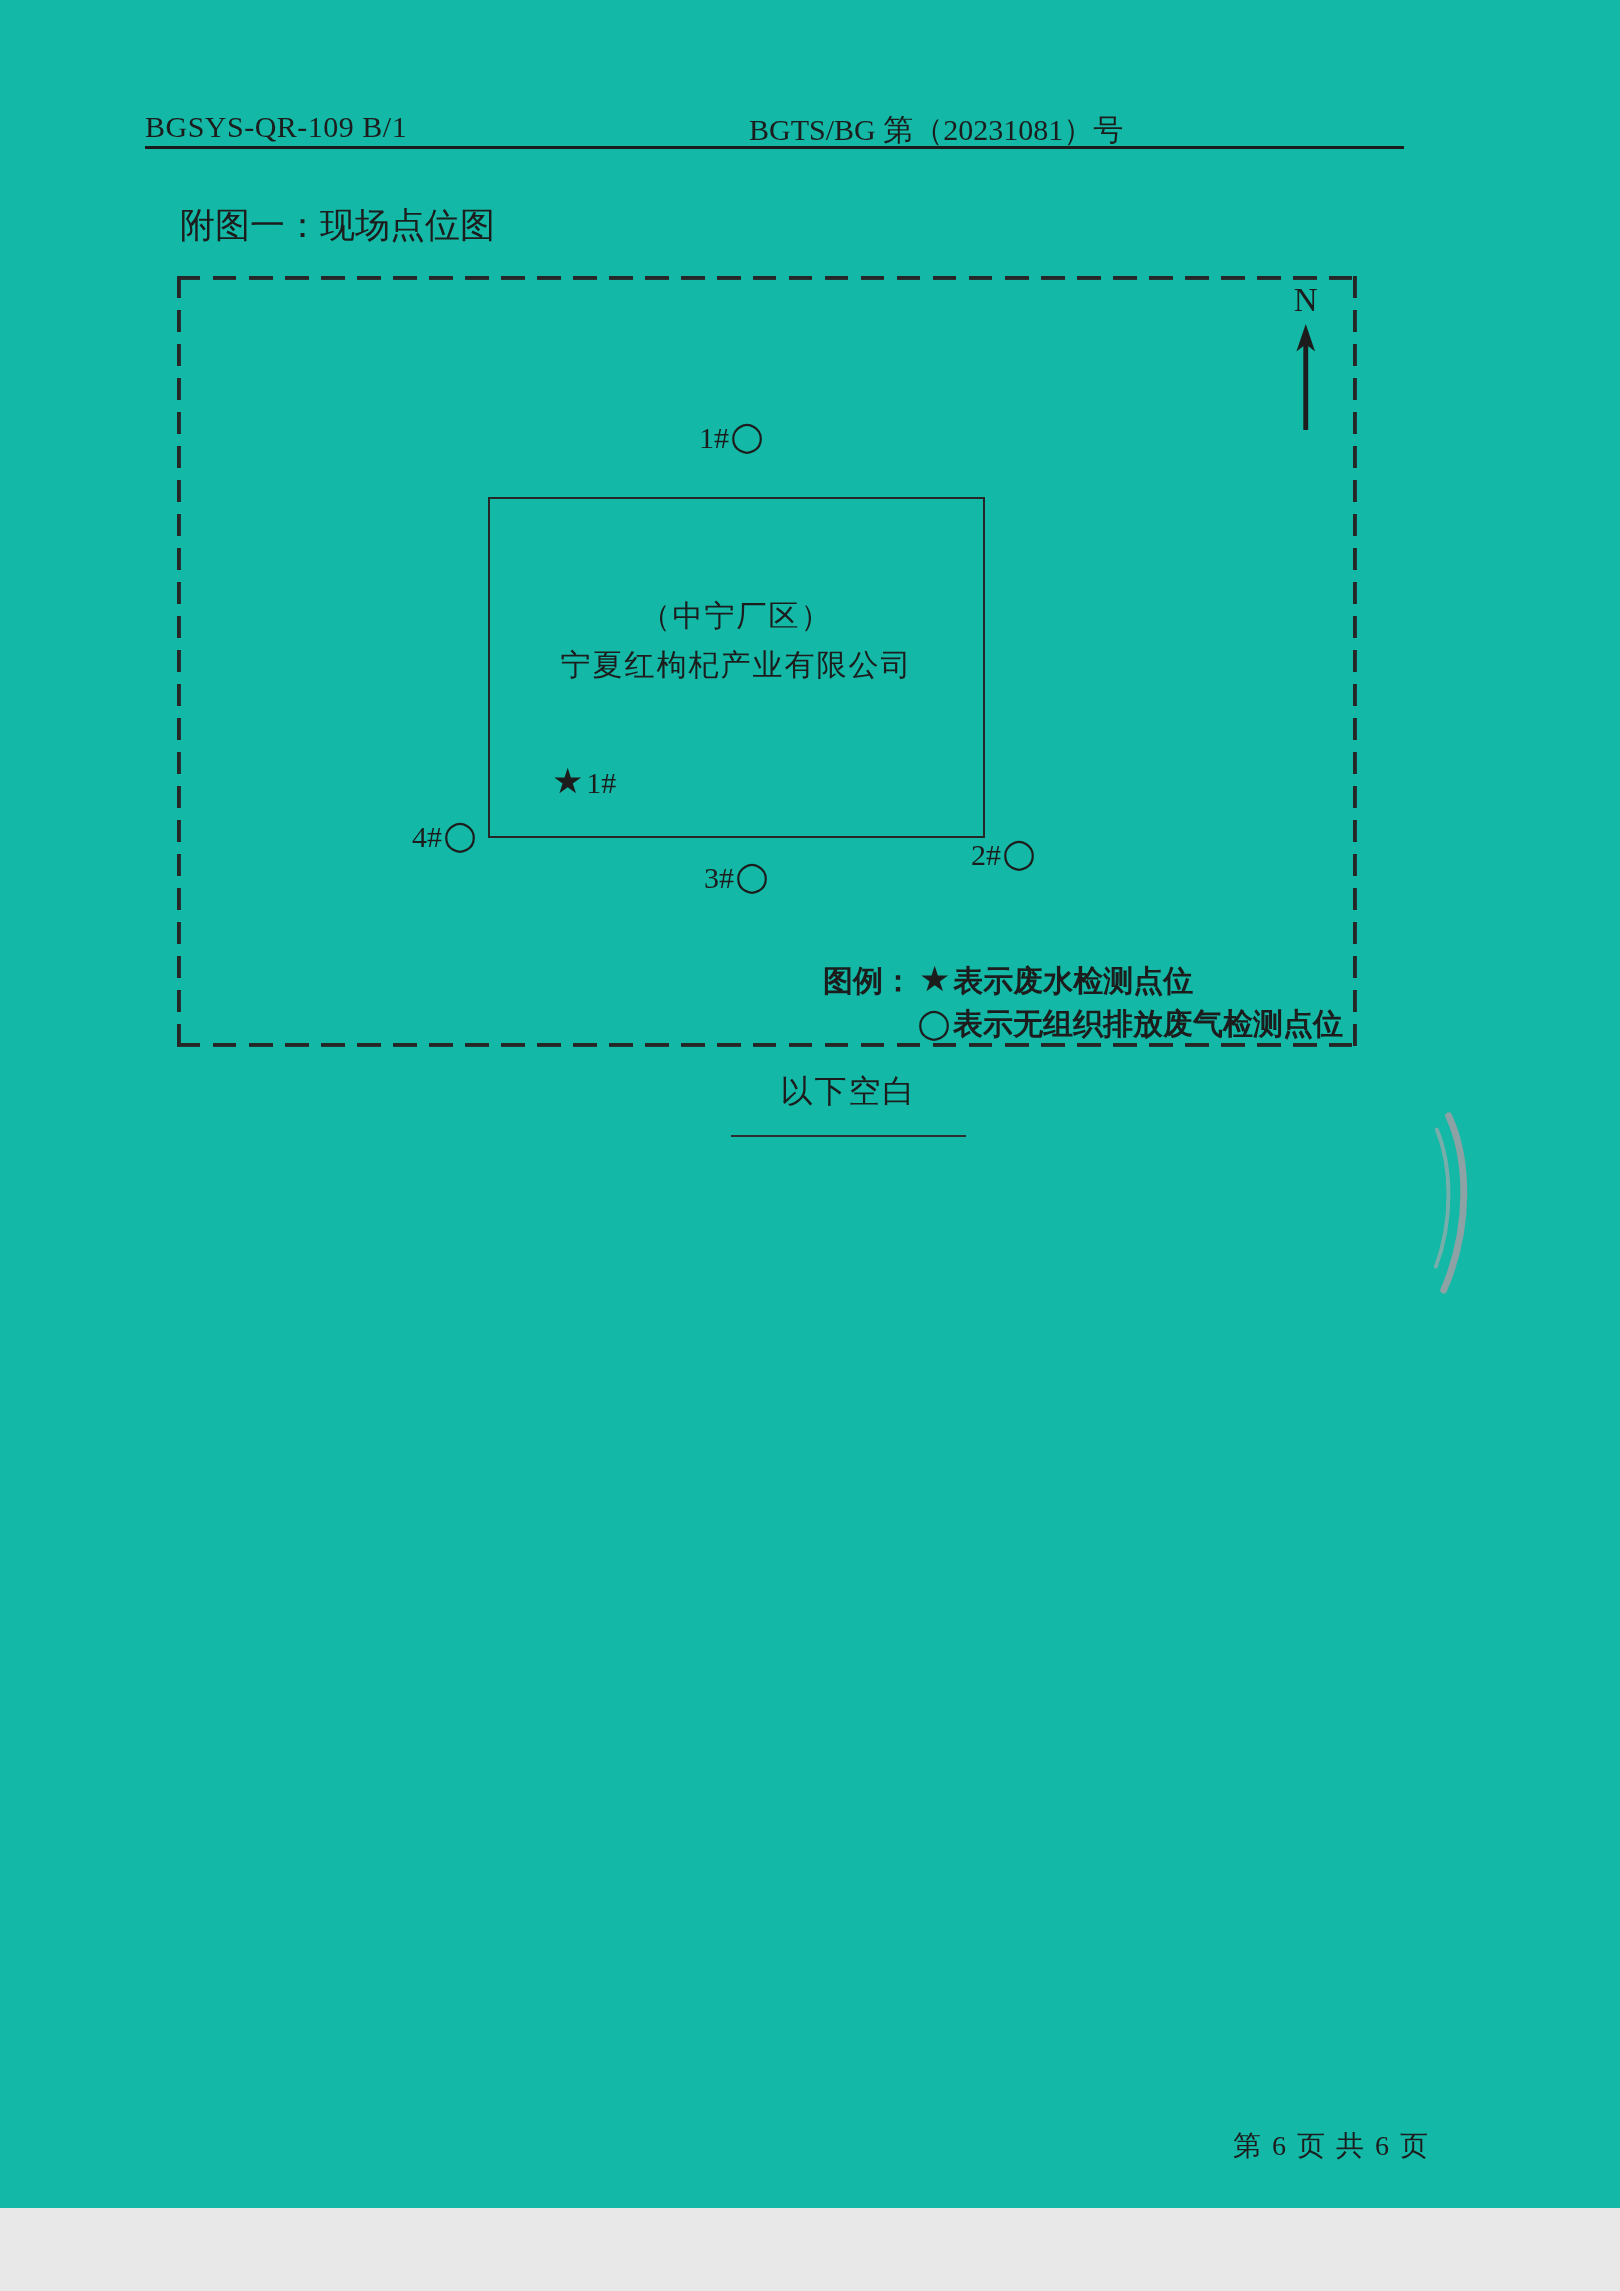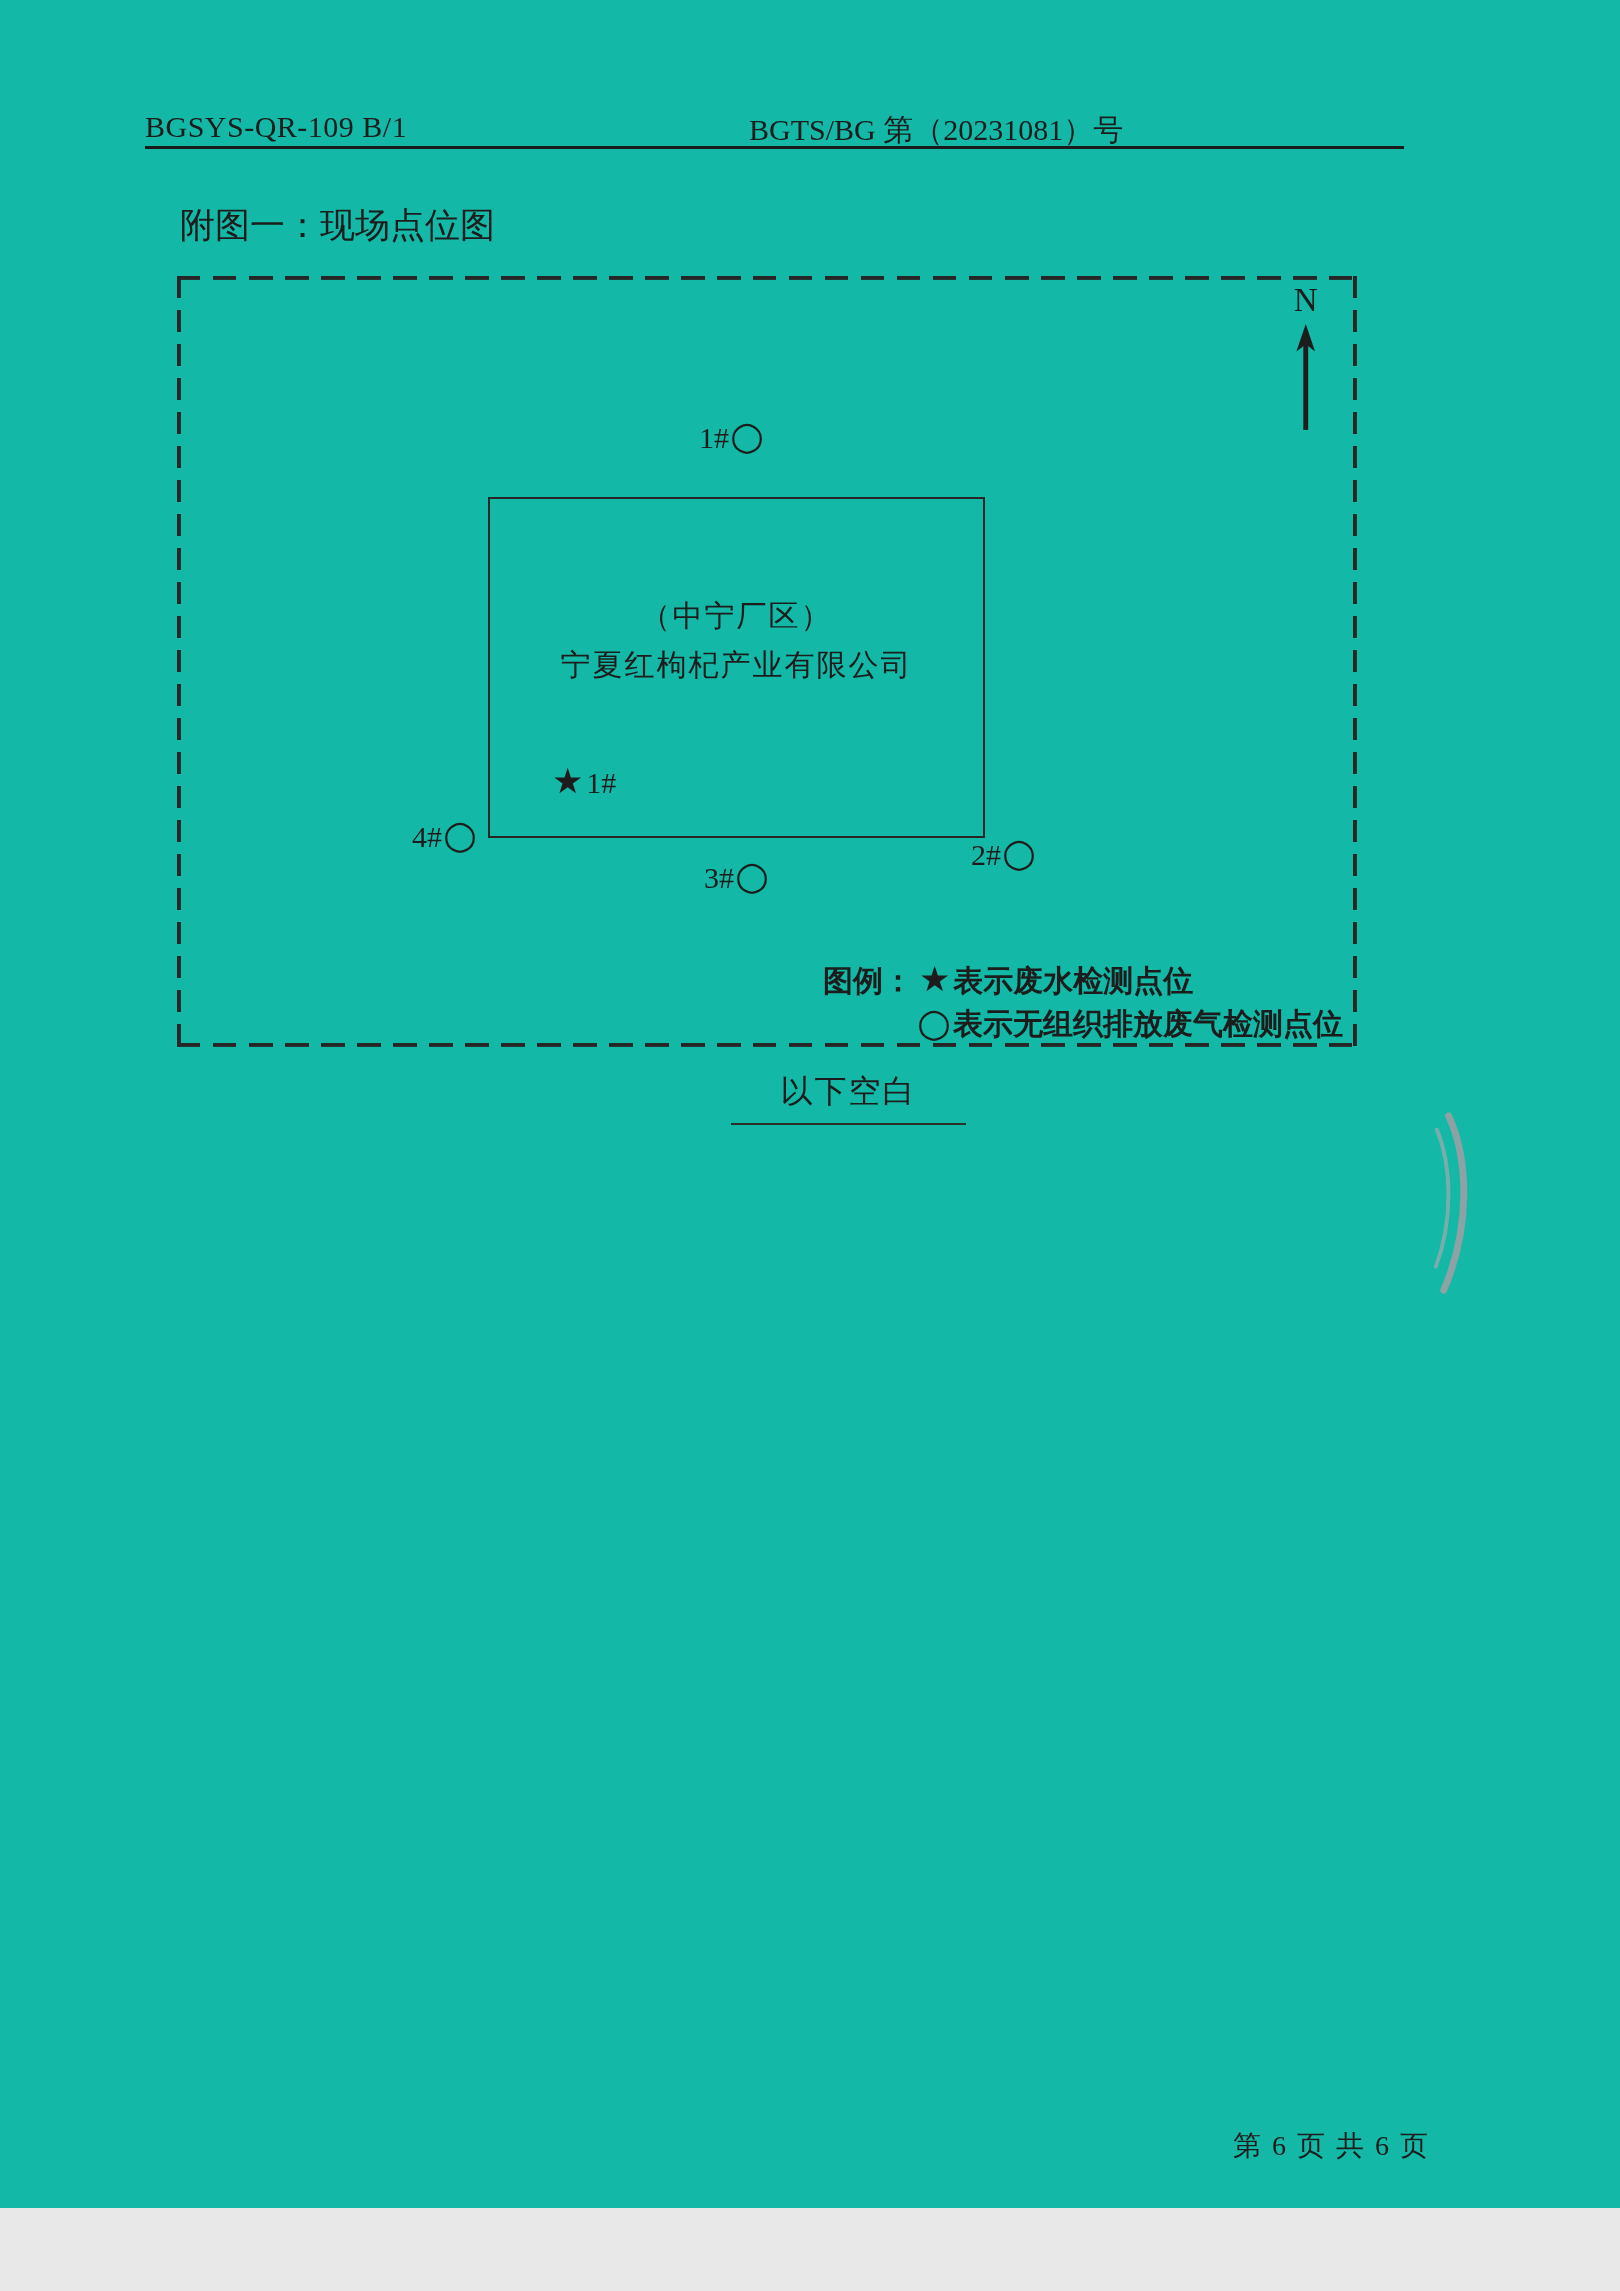--- a/index.html
+++ b/index.html
@@ -95,21 +95,21 @@
   }
   .legend-title { white-space: nowrap; }
   .legend-line { display: flex; align-items: center; white-space: nowrap; }
   .legend .sym-star { margin-left: 5.9px; }
   .legend .sym-circle { margin-left: 3.9px; margin-right: 2px; top: -1px; }
   
   .below-blank {
     position: absolute; left: 731px; top: 1070px;
     width: 235px; text-align: center;
     font-size: 32px; letter-spacing: 2px;
-    padding-bottom: 9px;
+    padding-bottom: 21px;
     border-bottom: 2.9px solid #2e2e2e;
   }
   
   .stamp-arc { position: absolute; left: 1423px; top: 1104px; }
   
   .page-footer {
     position: absolute; left: 1218px; top: 2127px;
     font-size: 28px; letter-spacing: 2px; margin-left: 15px;
   }
 </style>

